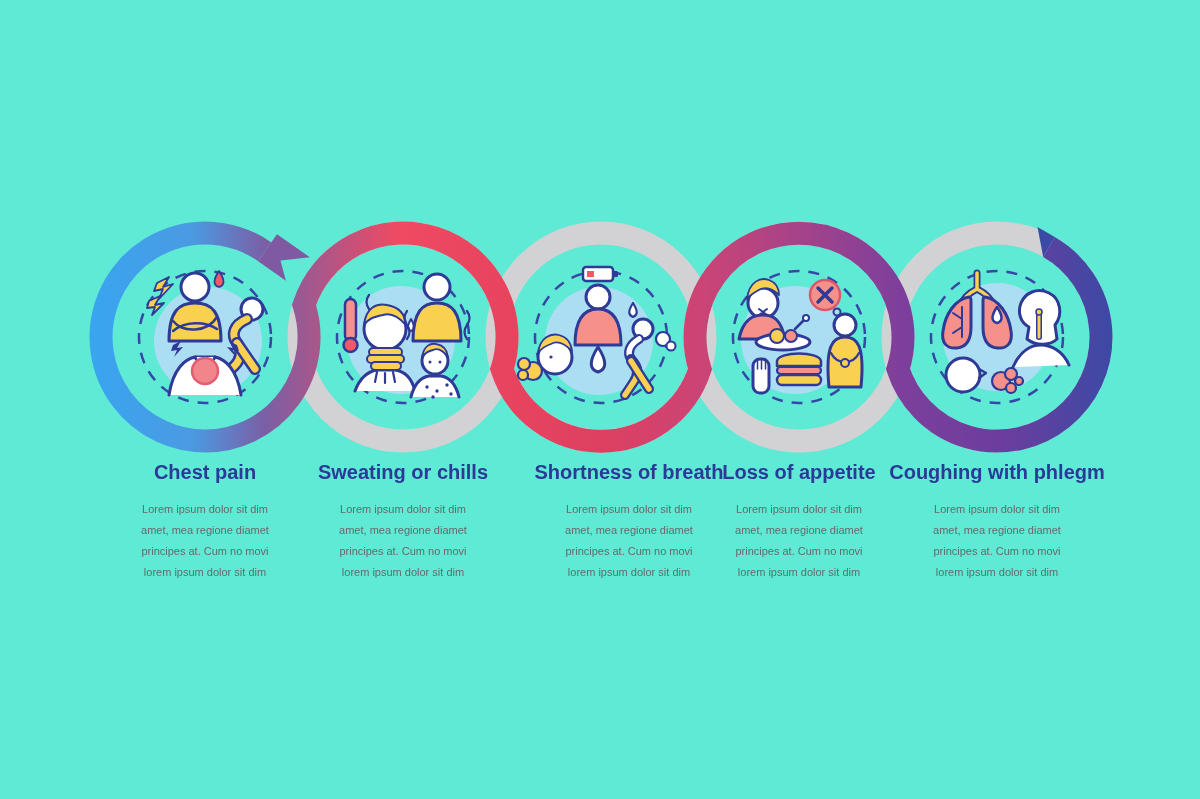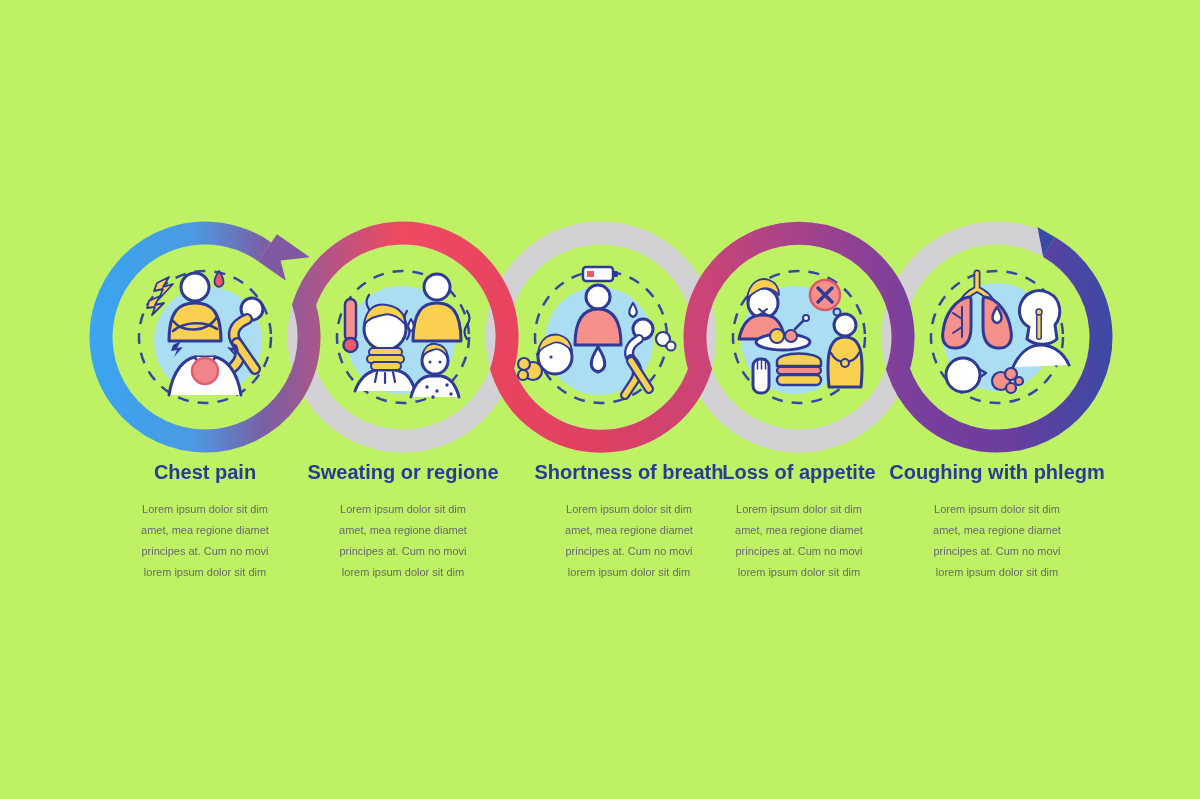--- a/index.html
+++ b/index.html
@@ -1,19 +1,19 @@
 <!DOCTYPE html>
 <html><head>
 <meta charset="utf-8">
 <style>
   html,body{margin:0;padding:0;background:#ffffff;}
   .canvas{
     position:relative;
     width:1200px;height:799px;
-    background:#bef264;
+    background:#5eead4;
     overflow:hidden;
     font-family:"Liberation Sans", sans-serif;
   }
   .ribbon{position:absolute;left:0;top:0;}
   .step-icon{position:absolute;top:245px;width:184px;height:184px;}
   .dashed-ring{fill:none;stroke:#3747a5;stroke-width:2.5;stroke-dasharray:11 9;}
   .outline{stroke:#2e3a96;stroke-linejoin:round;stroke-linecap:round;}
   .step-text{
     position:absolute;top:460px;width:230px;
     text-align:center;
@@ -203,21 +203,21 @@
   </svg>
 
   <div class="step-text" style="left:90px">
     <h3 class="step-title">Chest pain</h3>
     <p class="step-desc">Lorem ipsum dolor sit dim
 amet, mea regione diamet
 principes at. Cum no movi
 lorem ipsum dolor sit dim</p>
   </div>
   <div class="step-text" style="left:288px">
-    <h3 class="step-title">Sweating or regione</h3>
+    <h3 class="step-title">Sweating or chills</h3>
     <p class="step-desc">Lorem ipsum dolor sit dim
 amet, mea regione diamet
 principes at. Cum no movi
 lorem ipsum dolor sit dim</p>
   </div>
   <div class="step-text" style="left:514px">
     <h3 class="step-title">Shortness of breath</h3>
     <p class="step-desc">Lorem ipsum dolor sit dim
 amet, mea regione diamet
 principes at. Cum no movi

